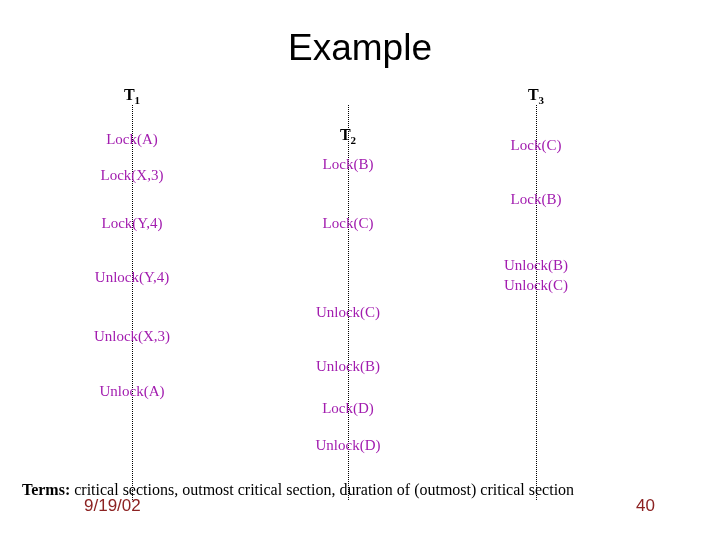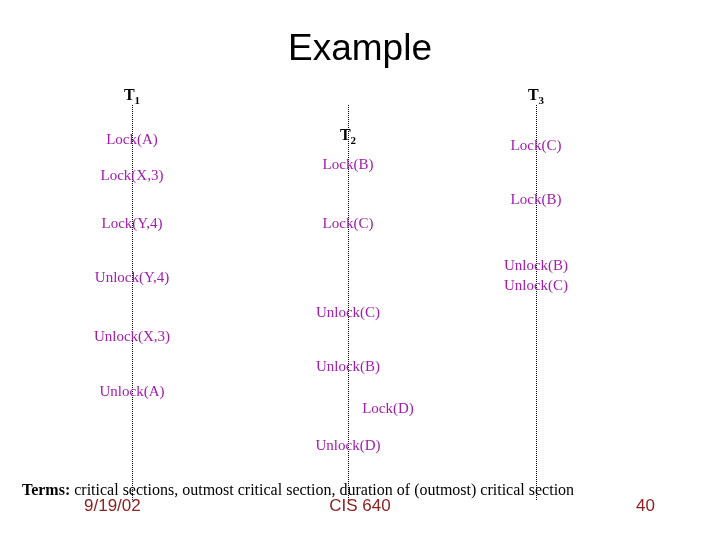--- a/index.html
+++ b/index.html
@@ -112,27 +112,26 @@
   <div class="op" style="left:132px; top:167px;">Lock(X,3)</div>
   <div class="op" style="left:132px; top:215px;">Lock(Y,4)</div>
   <div class="op" style="left:132px; top:269px;">Unlock(Y,4)</div>
   <div class="op" style="left:132px; top:328px;">Unlock(X,3)</div>
   <div class="op" style="left:132px; top:383px;">Unlock(A)</div>
 
   <div class="op" style="left:348px; top:156px;">Lock(B)</div>
   <div class="op" style="left:348px; top:215px;">Lock(C)</div>
   <div class="op" style="left:348px; top:304px;">Unlock(C)</div>
   <div class="op" style="left:348px; top:358px;">Unlock(B)</div>
-  <div class="op" style="left:348px; top:400px;margin-left:40px;">Lock(D)</div>
+  <div class="op" style="left:348px; top:400px;">Lock(D)</div>
   <div class="op" style="left:348px; top:437px;">Unlock(D)</div>
 
   <div class="op" style="left:536px; top:137px;">Lock(C)</div>
   <div class="op" style="left:536px; top:191px;">Lock(B)</div>
   <div class="op" style="left:536px; top:257px;">Unlock(B)</div>
   <div class="op" style="left:536px; top:277px;">Unlock(C)</div>
 
   <div id="terms-line"><span class="lead">Terms:</span><span> critical sections, outmost critical section, duration of (outmost) critical section</span></div>
 
   <div class="footer-item" id="footer-date">9/19/02</div>
-  <div class="footer-item" id="footer-course">CIS 640</div>
   <div class="footer-item" id="footer-page">40</div>
 
 </div>
 
 </body></html>

